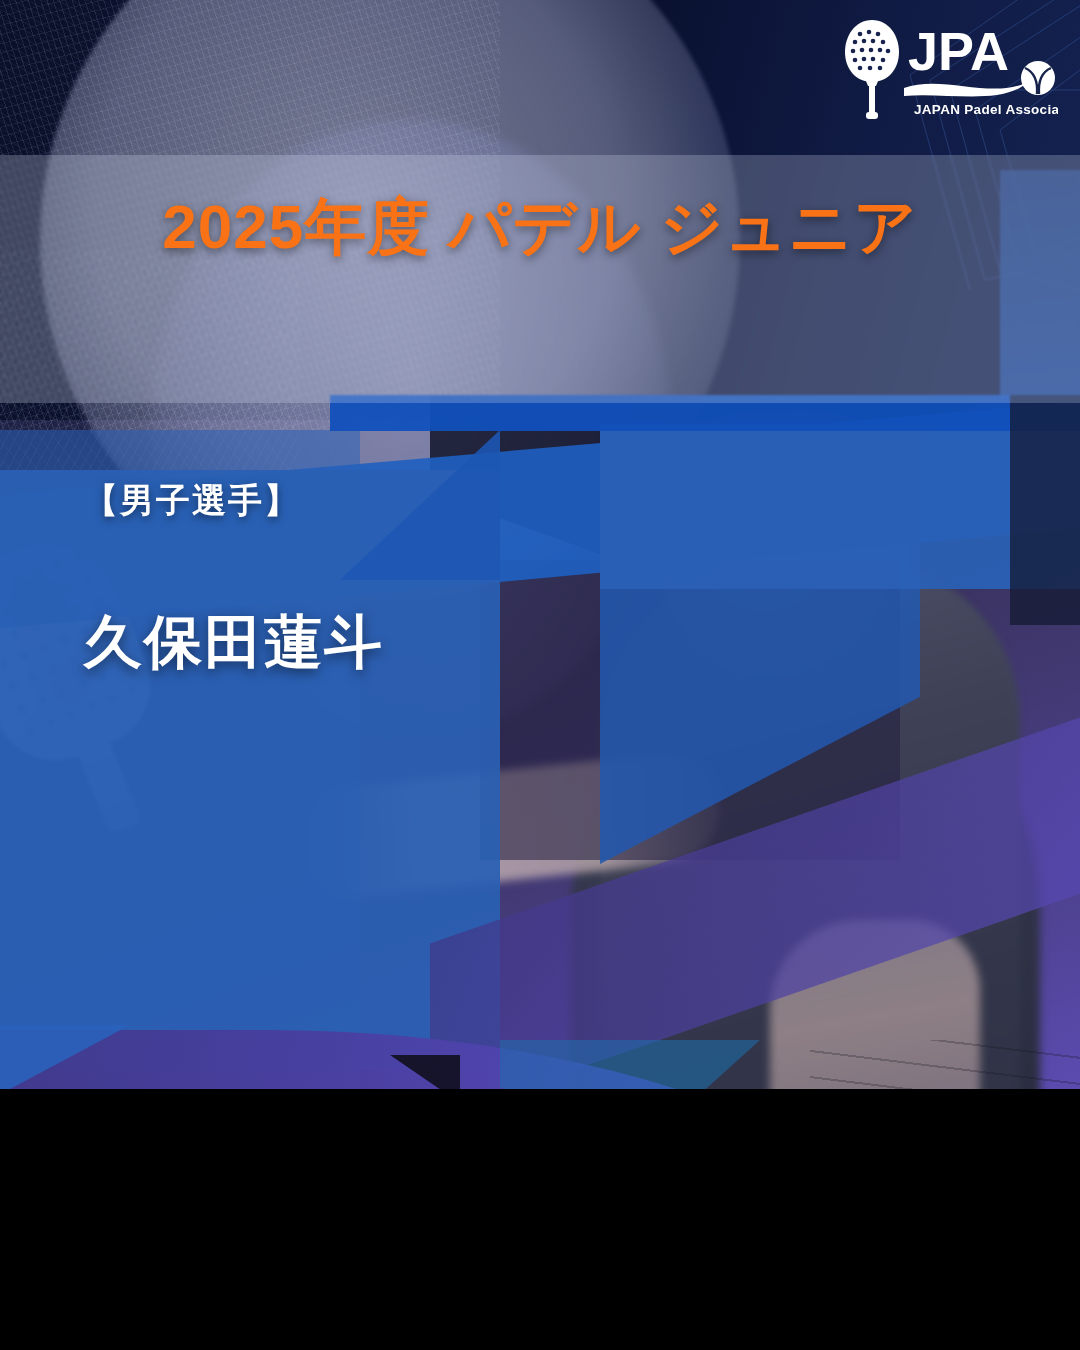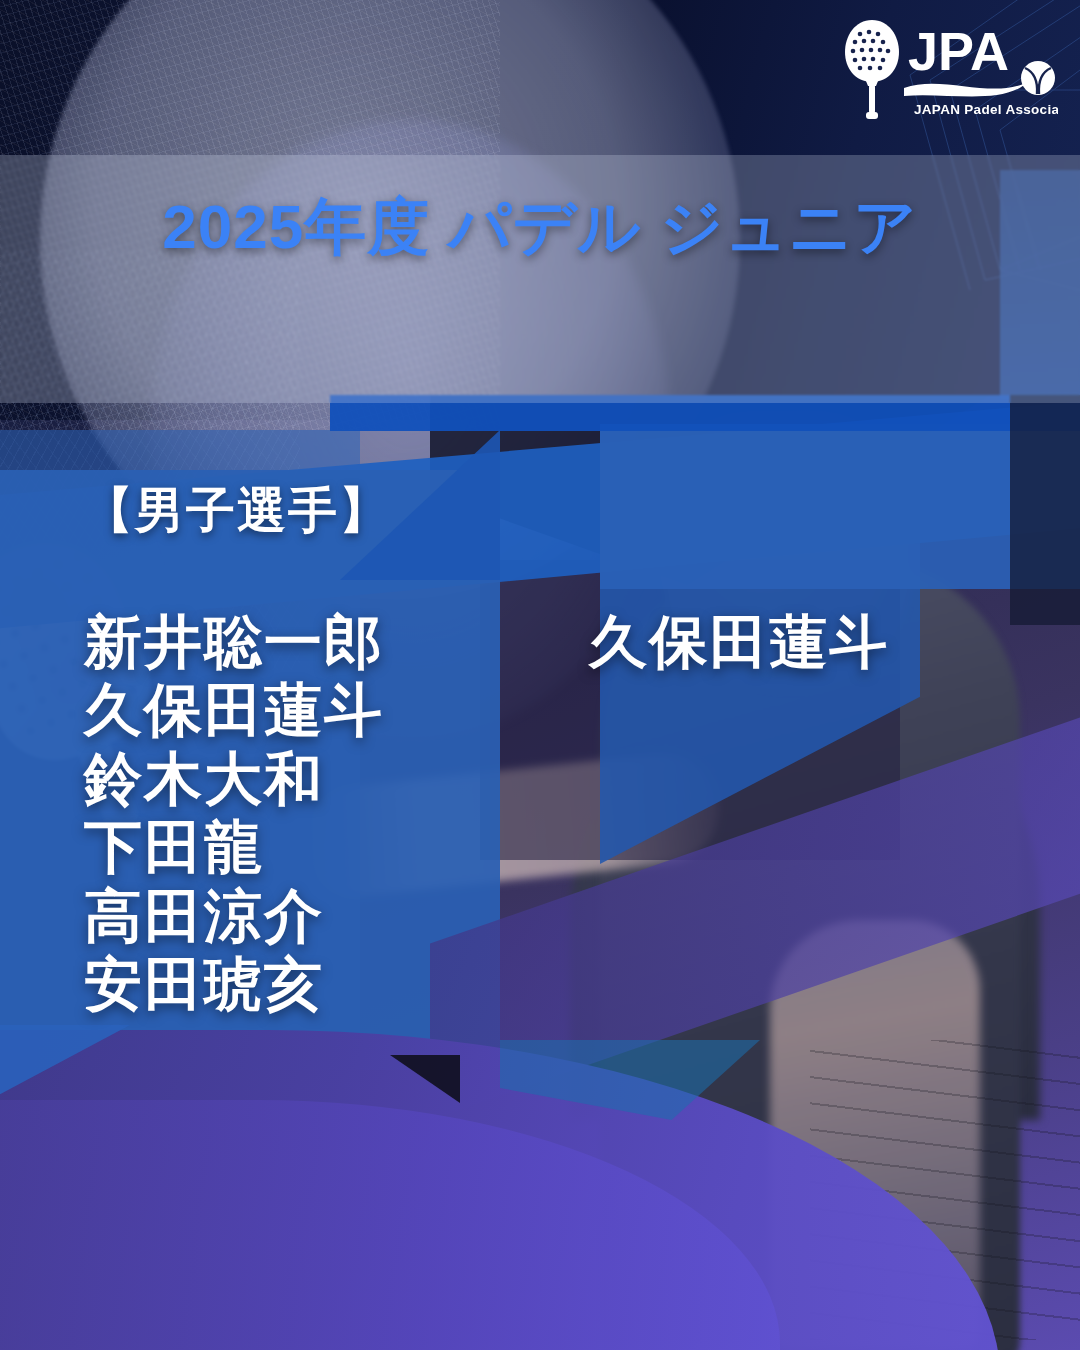--- a/index.html
+++ b/index.html
@@ -3,21 +3,21 @@
 <meta charset="utf-8">
 <style>
   html, body {
     margin: 0;
     padding: 0;
     background: #000;
   }
   #poster {
     position: relative;
     width: 1080px;
-    height: 1350px;
+    height: 1089px;
     overflow: hidden;
     font-family: "Liberation Sans", "DejaVu Sans", sans-serif;
     background: #1a1a33;
   }
 
   
   .bg-base {
     position: absolute;
     inset: 0;
     background:
@@ -285,34 +285,34 @@
   }
 
   
   .title-wrap {
     position: absolute;
     left: 0; top: 190px; width: 1080px;
     text-align: center;
     z-index: 30;
   }
   .title-line {
-    color: #3b82f6;
+    color: #f97316;
     font-size: 62px;
     font-weight: 700;
     line-height: 1.18;
     letter-spacing: 1px;
     text-shadow: 0 3px 10px rgba(0,0,0,.45);
     white-space: nowrap;
   }
 
   .section-head {
     position: absolute;
     left: 84px; top: 478px;
     color: #fff;
-    font-size: 49px;
+    font-size: 34px;
     font-weight: 700;
     letter-spacing: 2px;
     text-shadow: 0 3px 9px rgba(0,0,0,.5);
     z-index: 30;
   }
 
   .names {
     position: absolute;
     left: 84px; top: 608px;
     width: 980px;
@@ -438,26 +438,18 @@
     <text x="72" y="100" font-family="'Liberation Sans', sans-serif" font-size="13.5" font-weight="700" fill="#ffffff" letter-spacing="0.3">JAPAN Padel Association</text>
   </svg>
 
   <div class="title-wrap">
     <div class="title-line">2025年度 パデル ジュニア</div>
   </div>
 
   <div class="section-head">【男子選手】</div>
 
   <div class="names">
-    <div class="col col-left">
-      <div class="name">新井聡一郎</div>
-      <div class="name">久保田蓮斗</div>
-      <div class="name">鈴木大和</div>
-      <div class="name">下田龍</div>
-      <div class="name">高田涼介</div>
-      <div class="name">安田琥亥</div>
-    </div>
     <div class="col col-right">
       <div class="name">久保田蓮斗</div>
     </div>
   </div>
 
 </div>
 
 </body></html>

